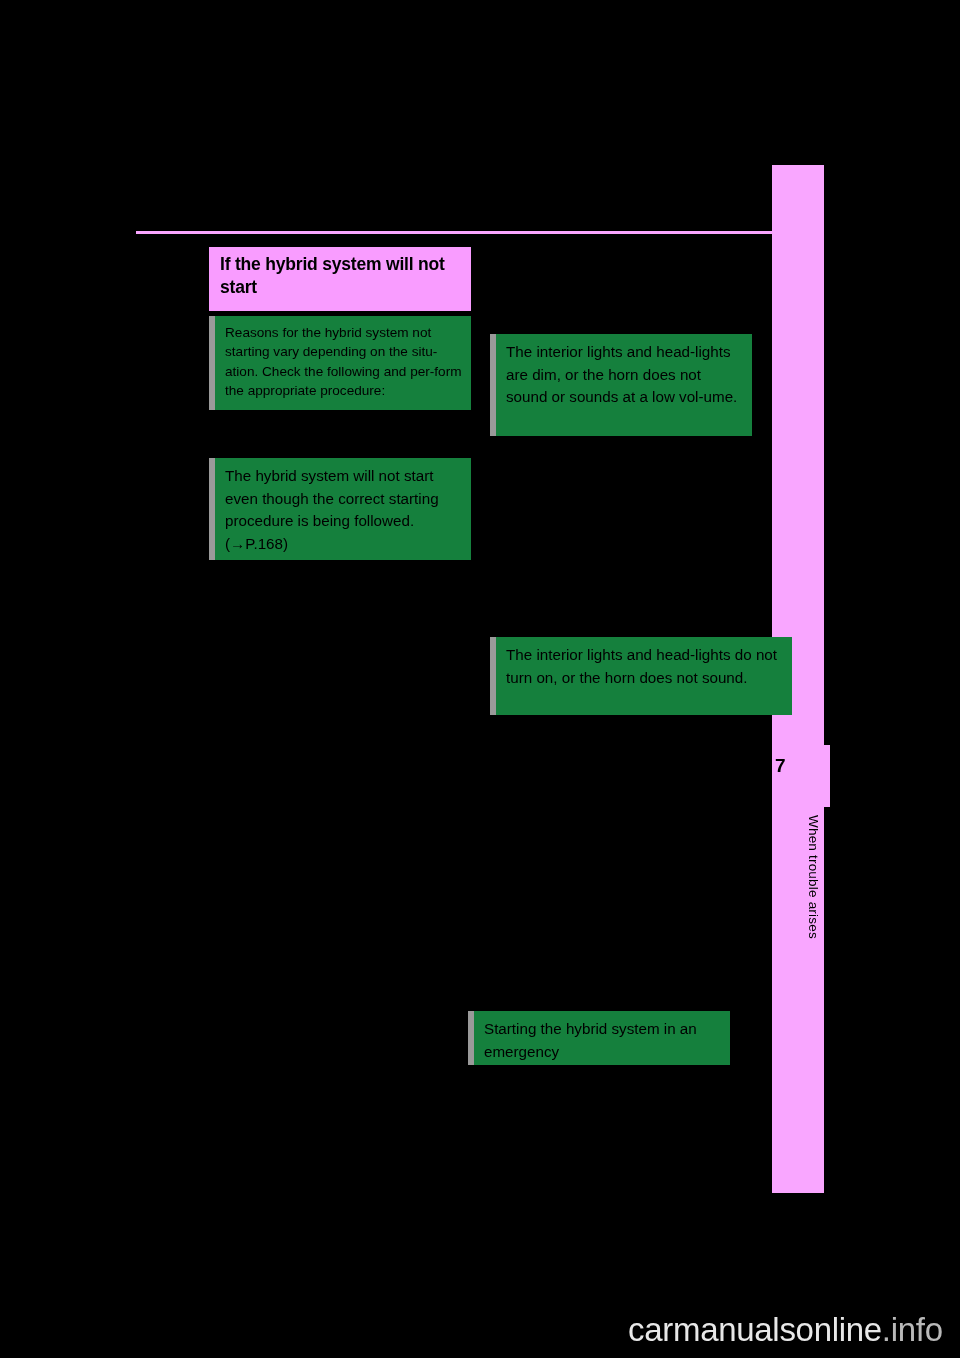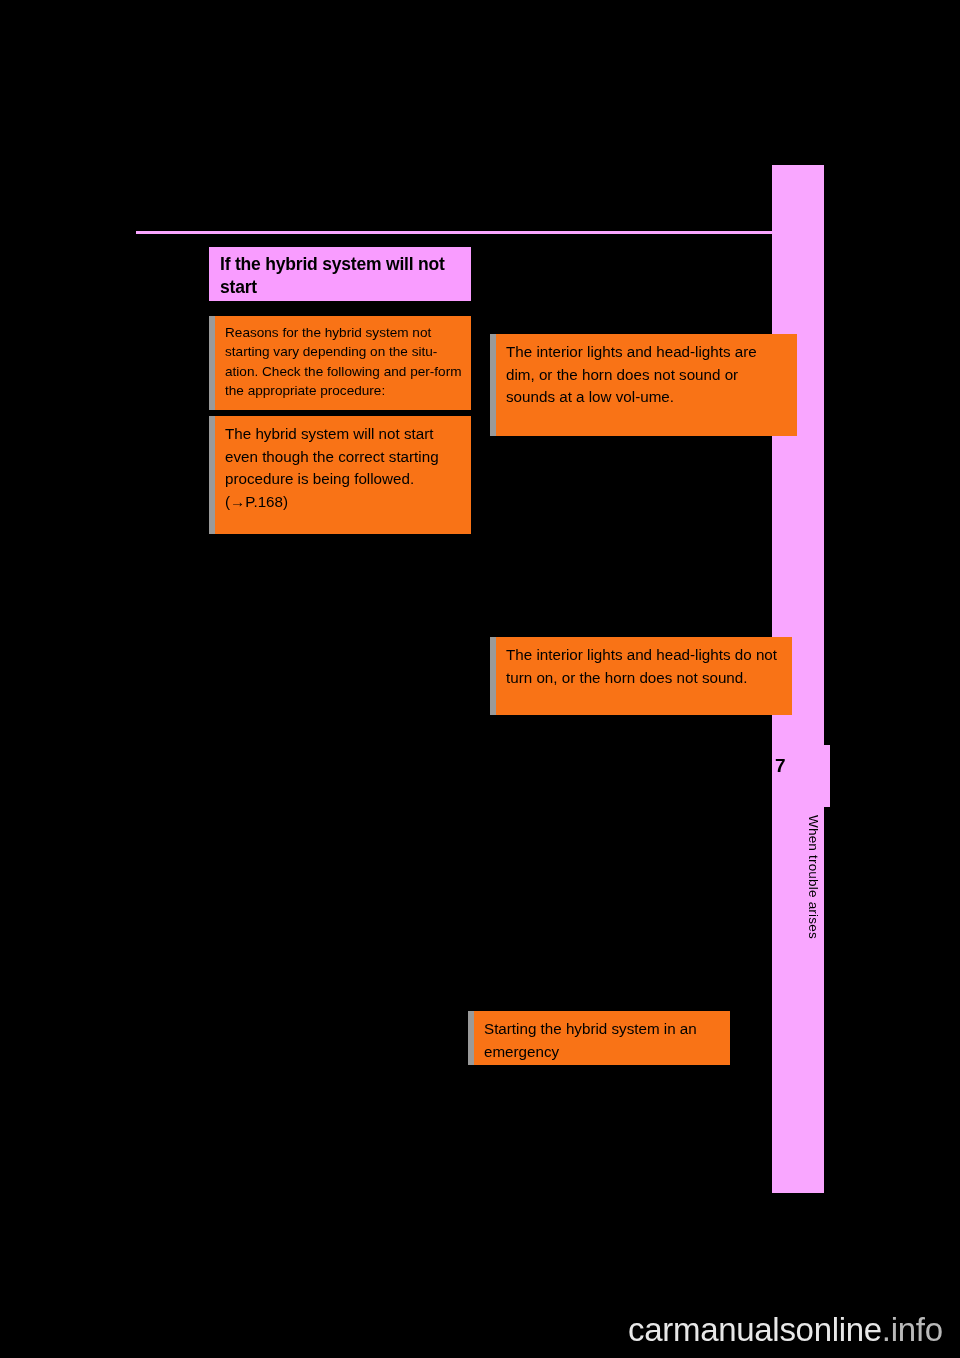--- a/index.html
+++ b/index.html
@@ -73,38 +73,38 @@
     height: 3px;
     background: #f9a6ff;
   }
 
   
   .headline-box {
     position: absolute;
     left: 209px;
     top: 247px;
     width: 262px;
-    height: 54px;
+    height: 64px;
     background: #f99cff;
     box-sizing: border-box;
     padding: 6px 10px 0 11px;
   }
   .headline-box .txt {
     color: #000000;
     font-size: 17.5px;
     font-weight: bold;
     line-height: 23px;
     font-family: "Liberation Sans", sans-serif;
     letter-spacing: -0.2px;
   }
 
   
   .gbox {
     position: absolute;
-    background: #f97316;
+    background: #15803d;
     border-left: 6px solid #9a9a9a;
     box-sizing: border-box;
     padding: 7px 9px 6px 10px;
     color: #000000;
   }
   .gbox .txt {
     font-family: "Liberation Sans", sans-serif;
     color: #000000;
   }
 
@@ -114,33 +114,33 @@
     width: 262px;
     height: 94px;
   }
   .box-reasons .txt {
     font-size: 13.6px;
     line-height: 19.3px;
   }
 
   .box-notstart {
     left: 209px;
-    top: 416px;
-    width: 262px;
-    height: 118px;
+    top: 458px;
+    width: 262px;
+    height: 102px;
   }
   .box-notstart .txt {
     font-size: 15.2px;
     line-height: 22.5px;
   }
 
   .box-dim {
     left: 490px;
     top: 334px;
-    width: 307px;
+    width: 262px;
     height: 102px;
   }
   .box-dim .txt {
     font-size: 15.2px;
     line-height: 22.5px;
   }
 
   .box-nolights {
     left: 490px;
     top: 637px;

